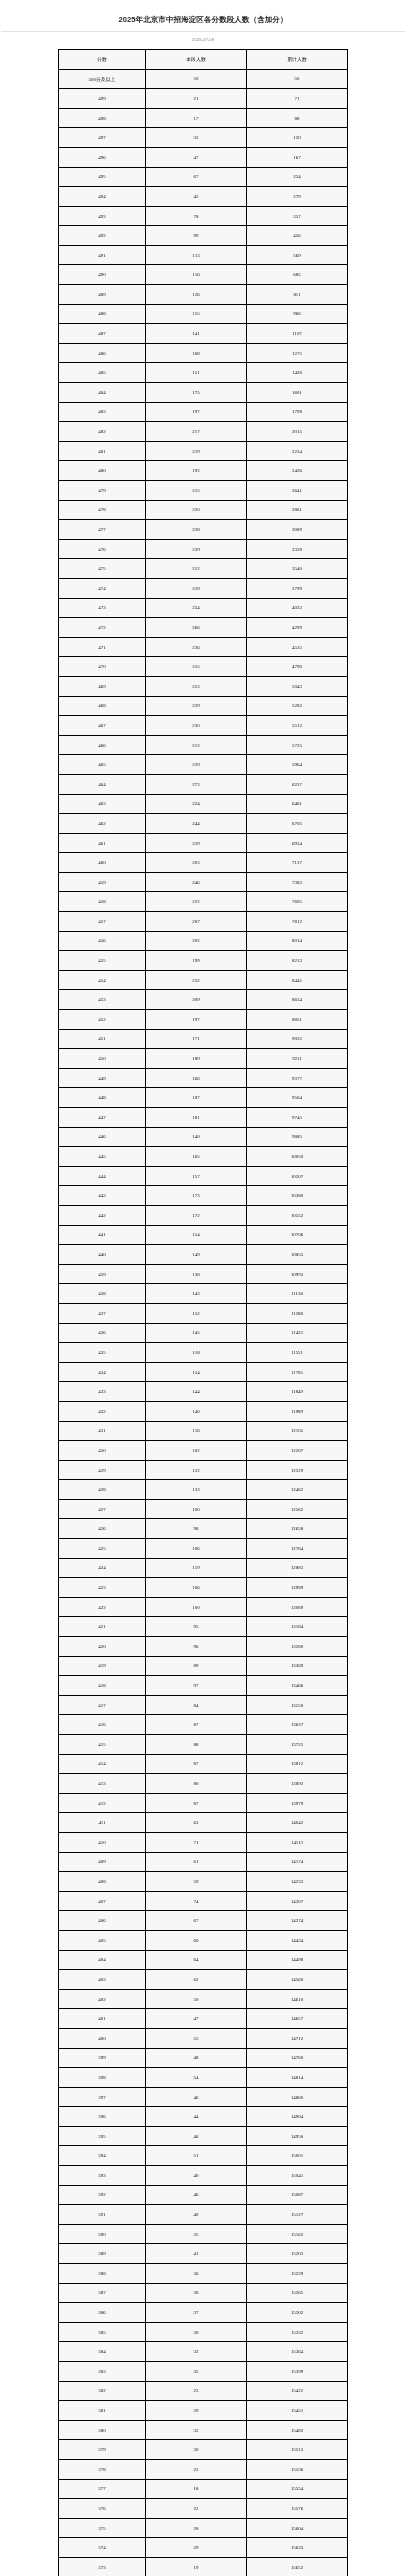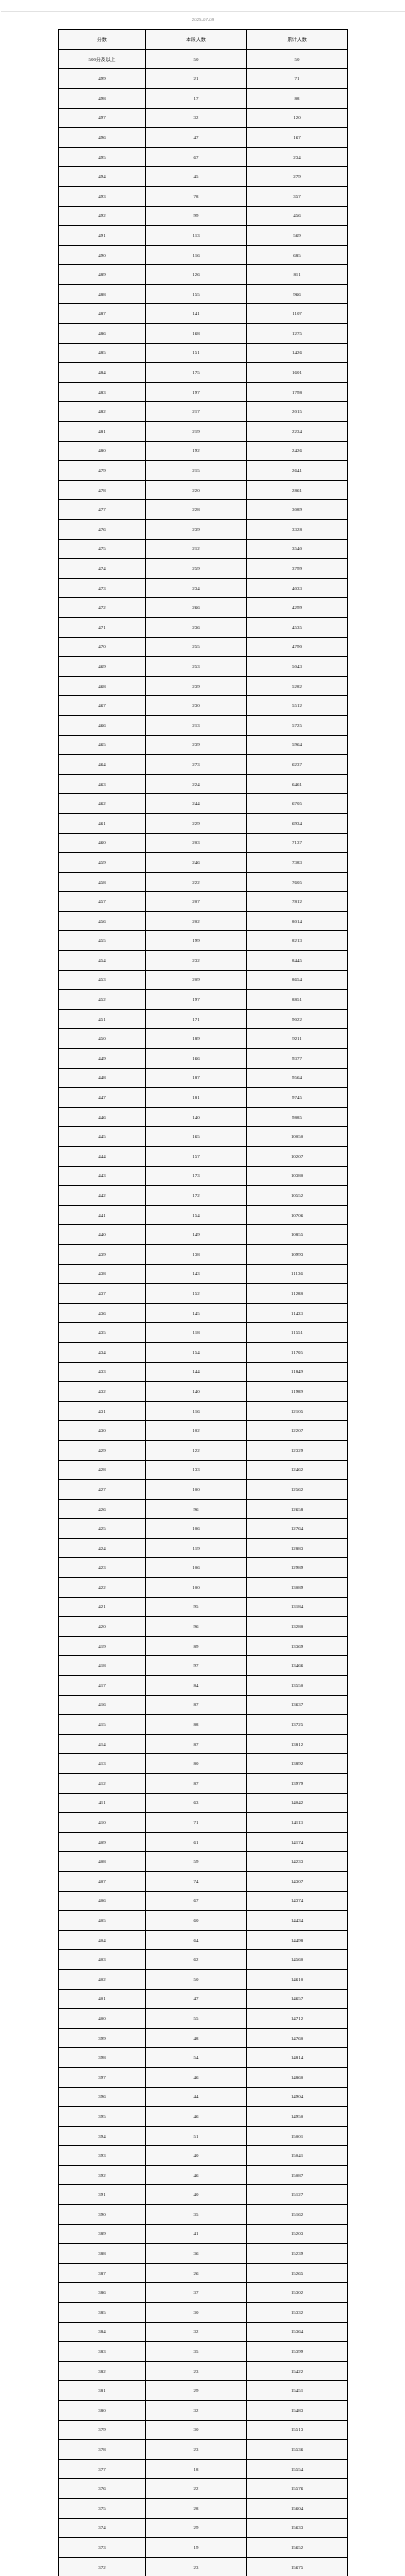--- a/index.html
+++ b/index.html
@@ -73,20 +73,21 @@
   }
   .cn {
     font-family: "Liberation Sans", "DejaVu Sans", sans-serif;
   }
 </style>
 </head>
 <body>
 
 <div class="page">
 
+  <div class="doc-title cn">2025年北京市中招海淀区各分数段人数（含加分）</div>
 
   <div class="title-rule"></div>
 
   <div class="doc-date">2025-07-09</div>
 
   <div class="table-wrap">
     <table class="score-table">
       <colgroup>
         <col class="c-score">
         <col class="c-band">

